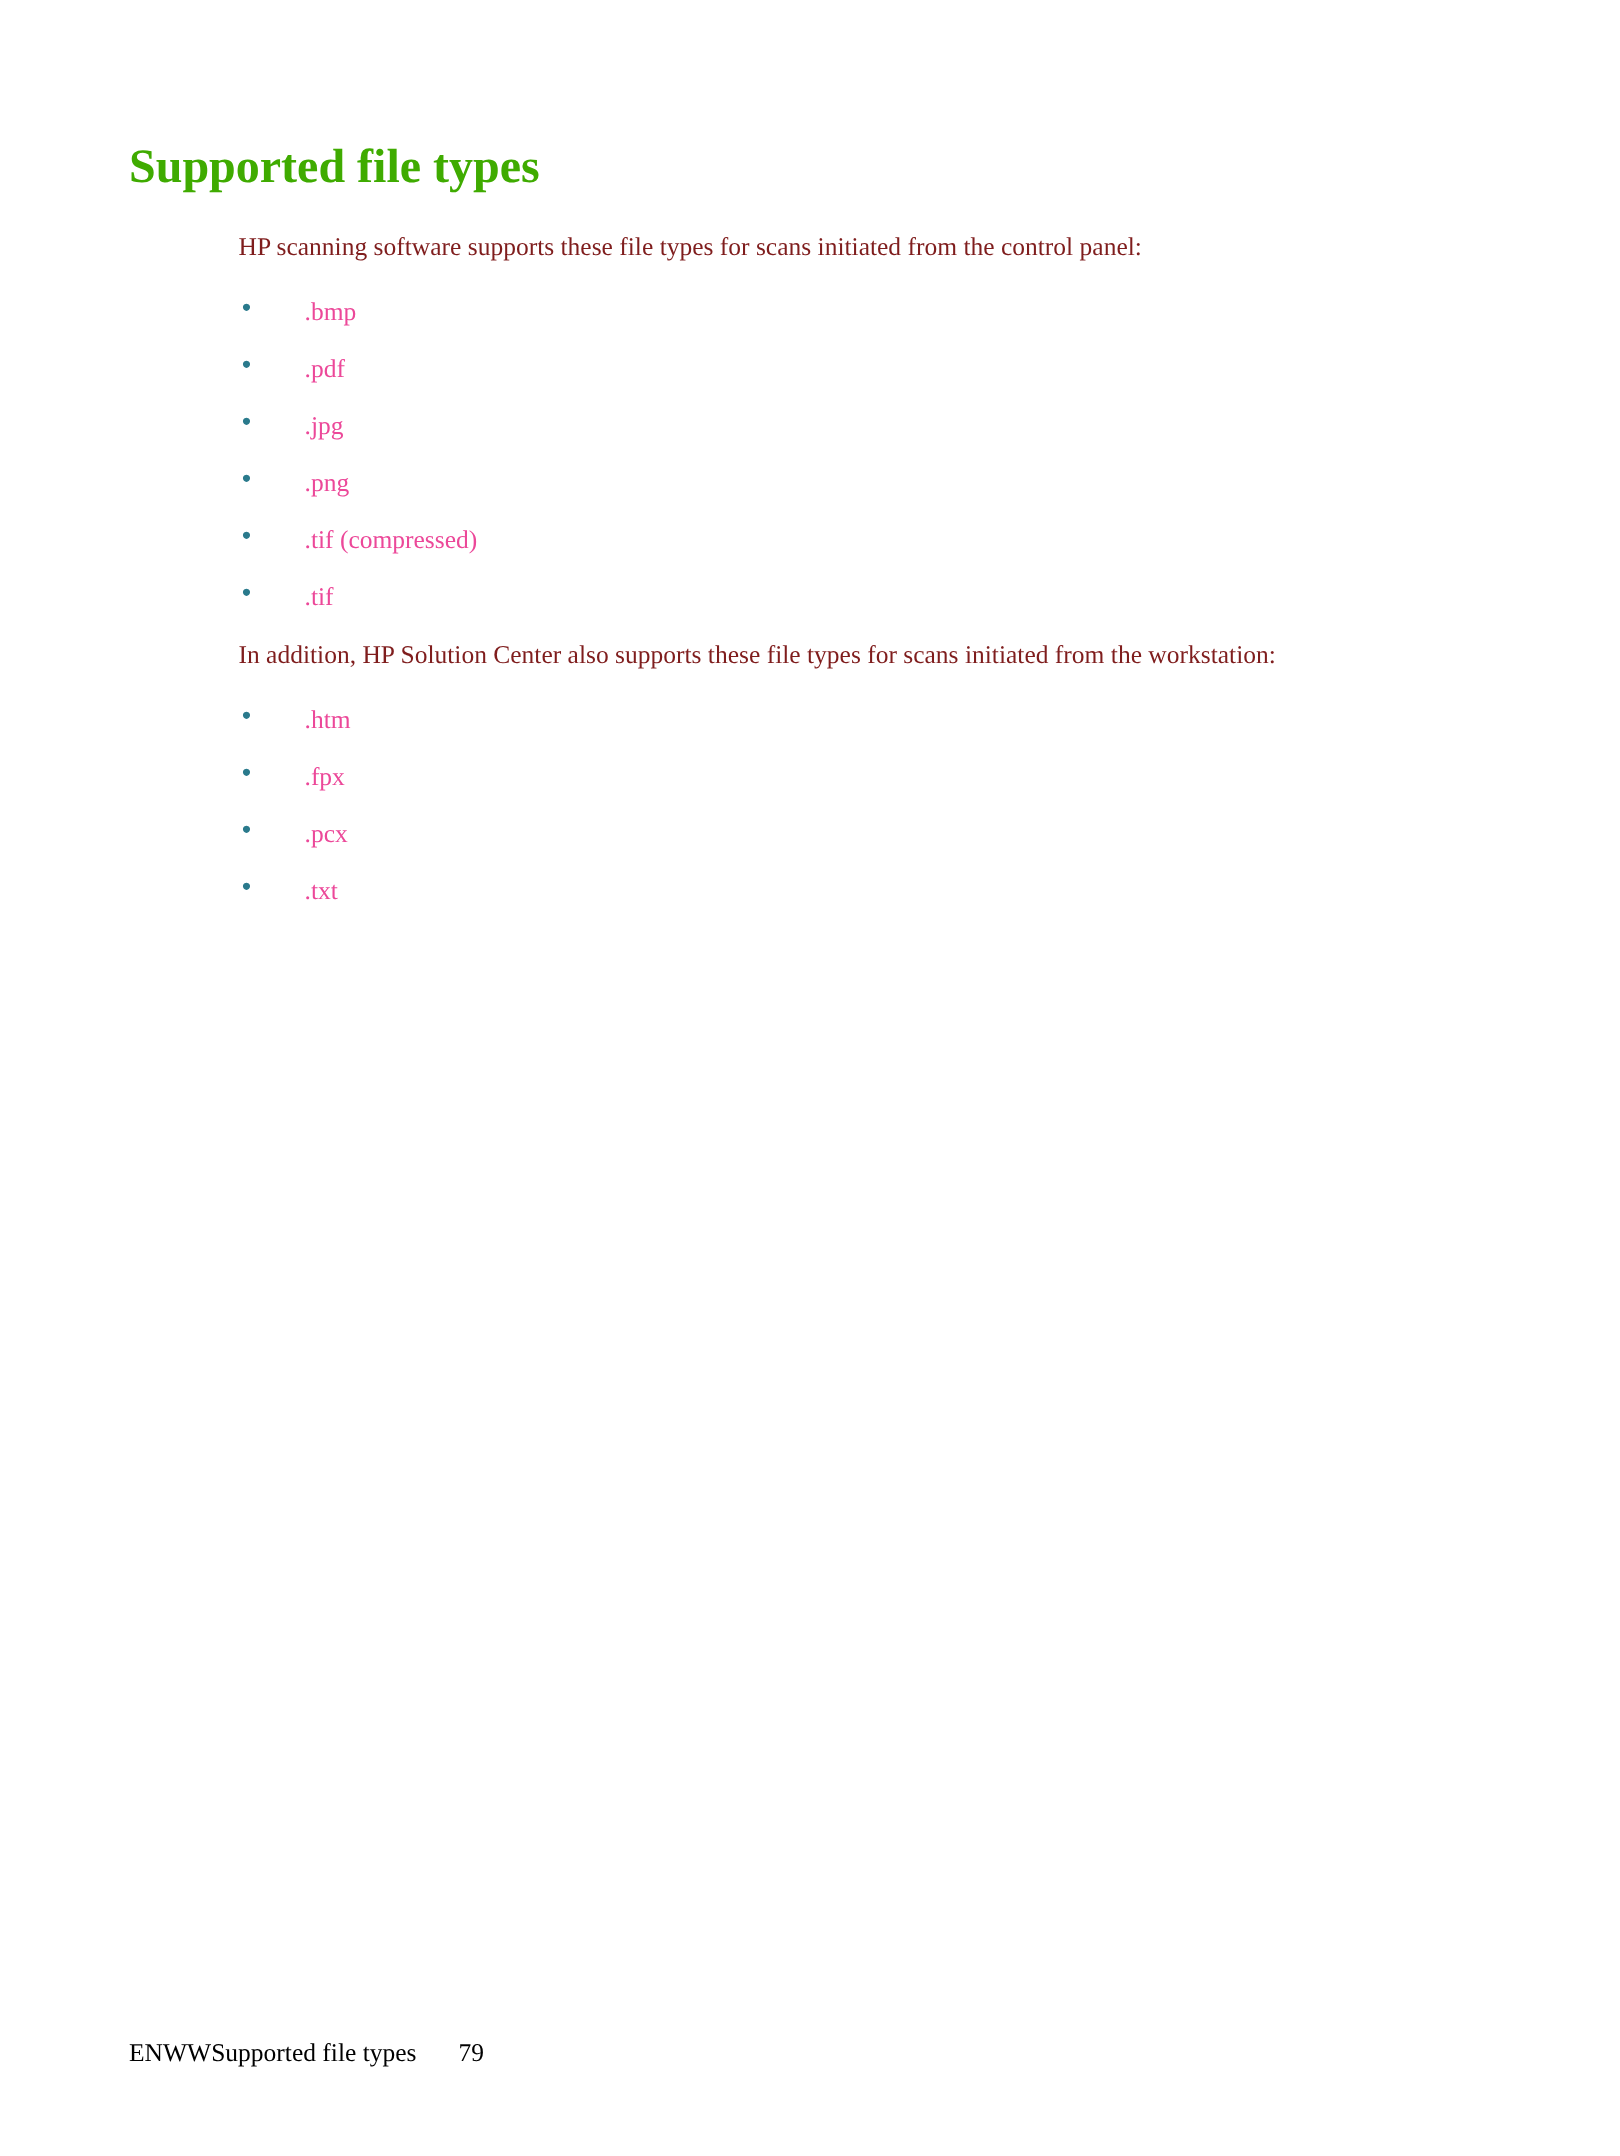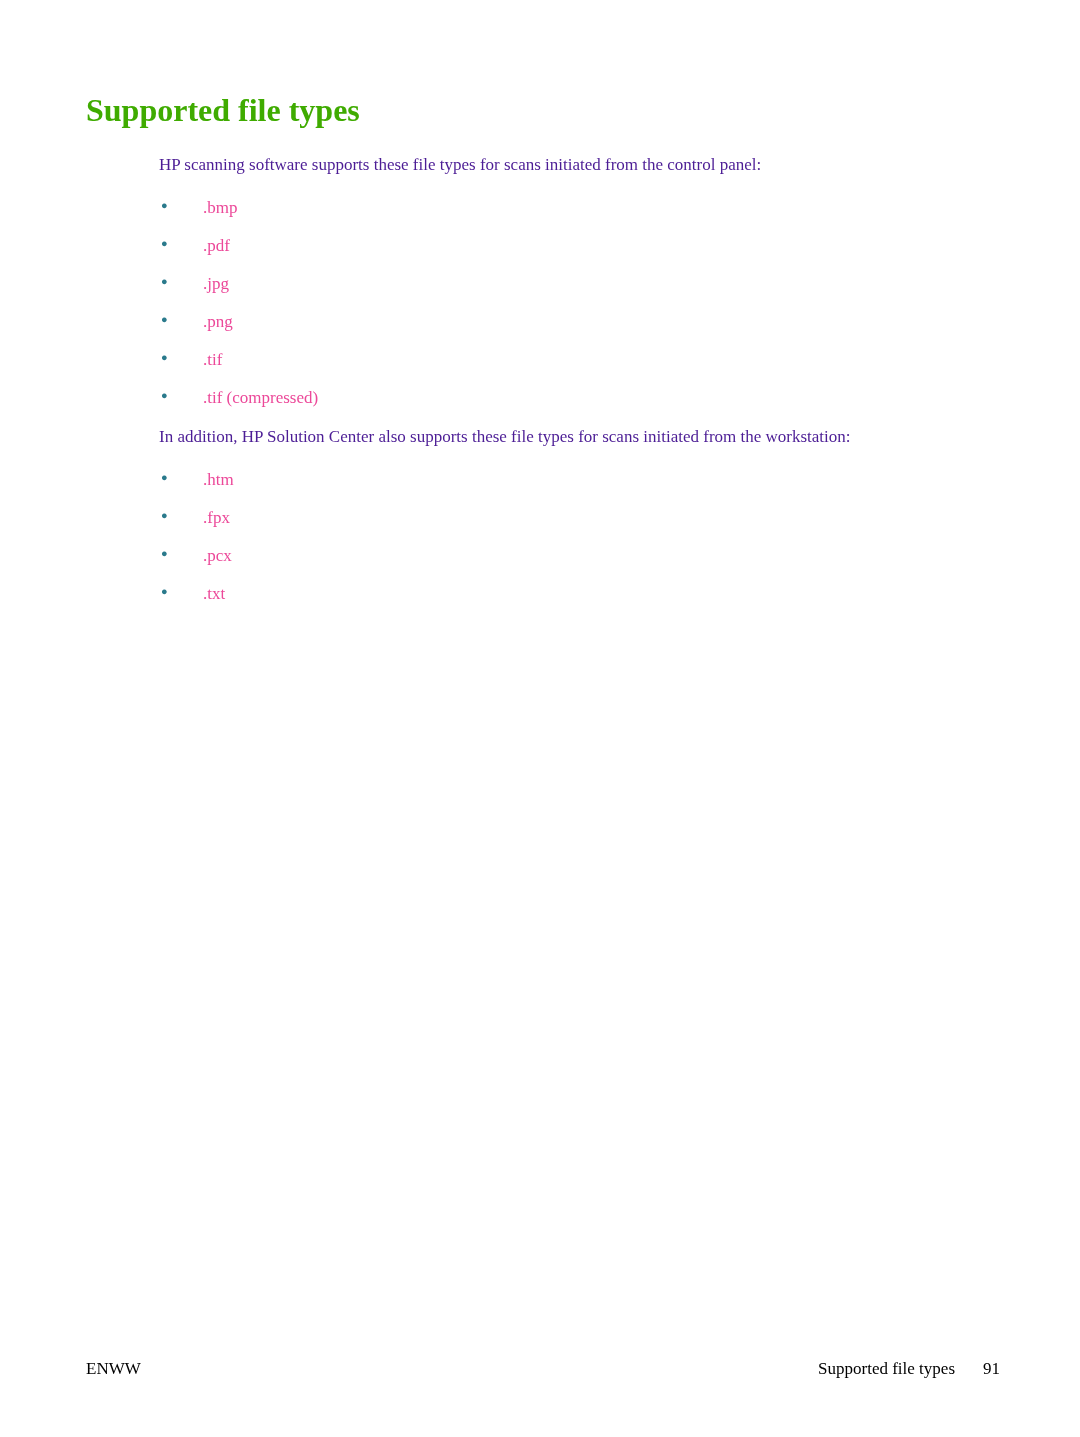--- a/index.html
+++ b/index.html
@@ -18,21 +18,21 @@
     .page-content {
       padding: 92px 80px 0 86px;
     }
     .heading {
       color: #3fab00;
       font-size: 32px;
       font-weight: bold;
       margin-bottom: 24px;
     }
     .body-text {
-      color: #4c1d95;
+      color: #7f1d1d;
       font-size: 17px;
       margin-left: 73px;
       margin-bottom: 20px;
       line-height: 1.4;
     }
     .body-text.second {
       margin-top: 4px;
     }
     .file-list {
       list-style: none;
@@ -53,21 +53,20 @@
       top: 1px;
       color: #2a7a8c;
       font-size: 11px;
     }
     .footer {
       position: absolute;
       bottom: 58px;
       left: 86px;
       right: 80px;
       display: flex;
-      justify-content: space-between;
       align-items: baseline;
       font-size: 17px;
       color: #000000;
     }
     .footer-right {
       display: flex;
       align-items: baseline;
       gap: 28px;
     }
   </style>
@@ -77,33 +76,33 @@
 <div class="page-content">
   <h1 class="heading">Supported file types</h1>
 
   <p class="body-text">HP scanning software supports these file types for scans initiated from the control panel:</p>
 
   <ul class="file-list">
     <li>.bmp</li>
     <li>.pdf</li>
     <li>.jpg</li>
     <li>.png</li>
+    <li>.tif (compressed)</li>
     <li>.tif</li>
-    <li>.tif (compressed)</li>
   </ul>
 
   <p class="body-text second">In addition, HP Solution Center also supports these file types for scans initiated from the workstation:</p>
 
   <ul class="file-list">
     <li>.htm</li>
     <li>.fpx</li>
     <li>.pcx</li>
     <li>.txt</li>
   </ul>
 </div>
 
 <div class="footer">
   <span>ENWW</span>
   <span class="footer-right">
     <span>Supported file types</span>
-    <span>91</span>
+    <span>79</span>
   </span>
 </div>
 
 </body></html>

